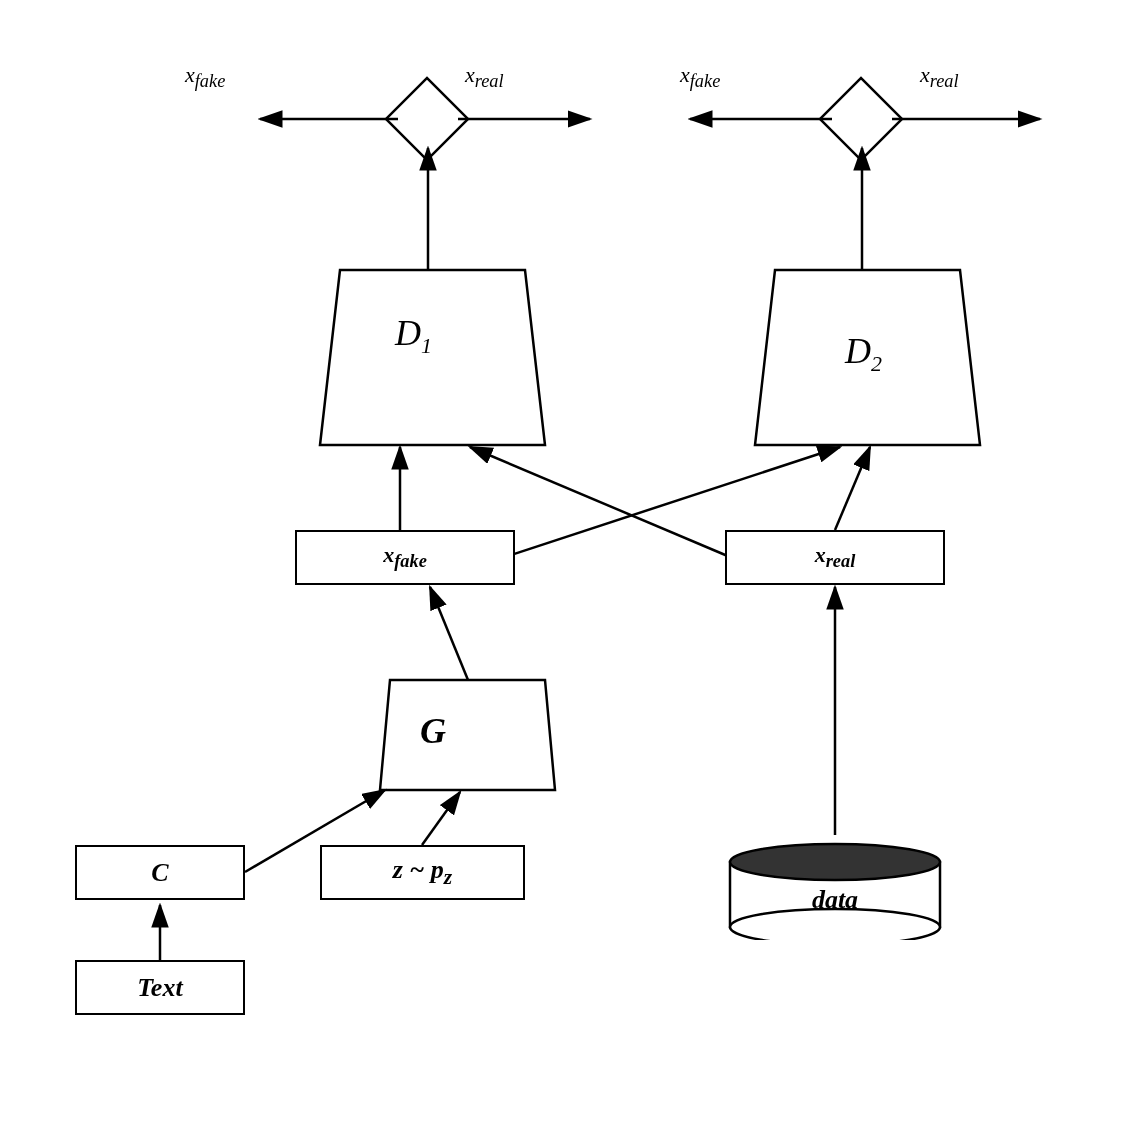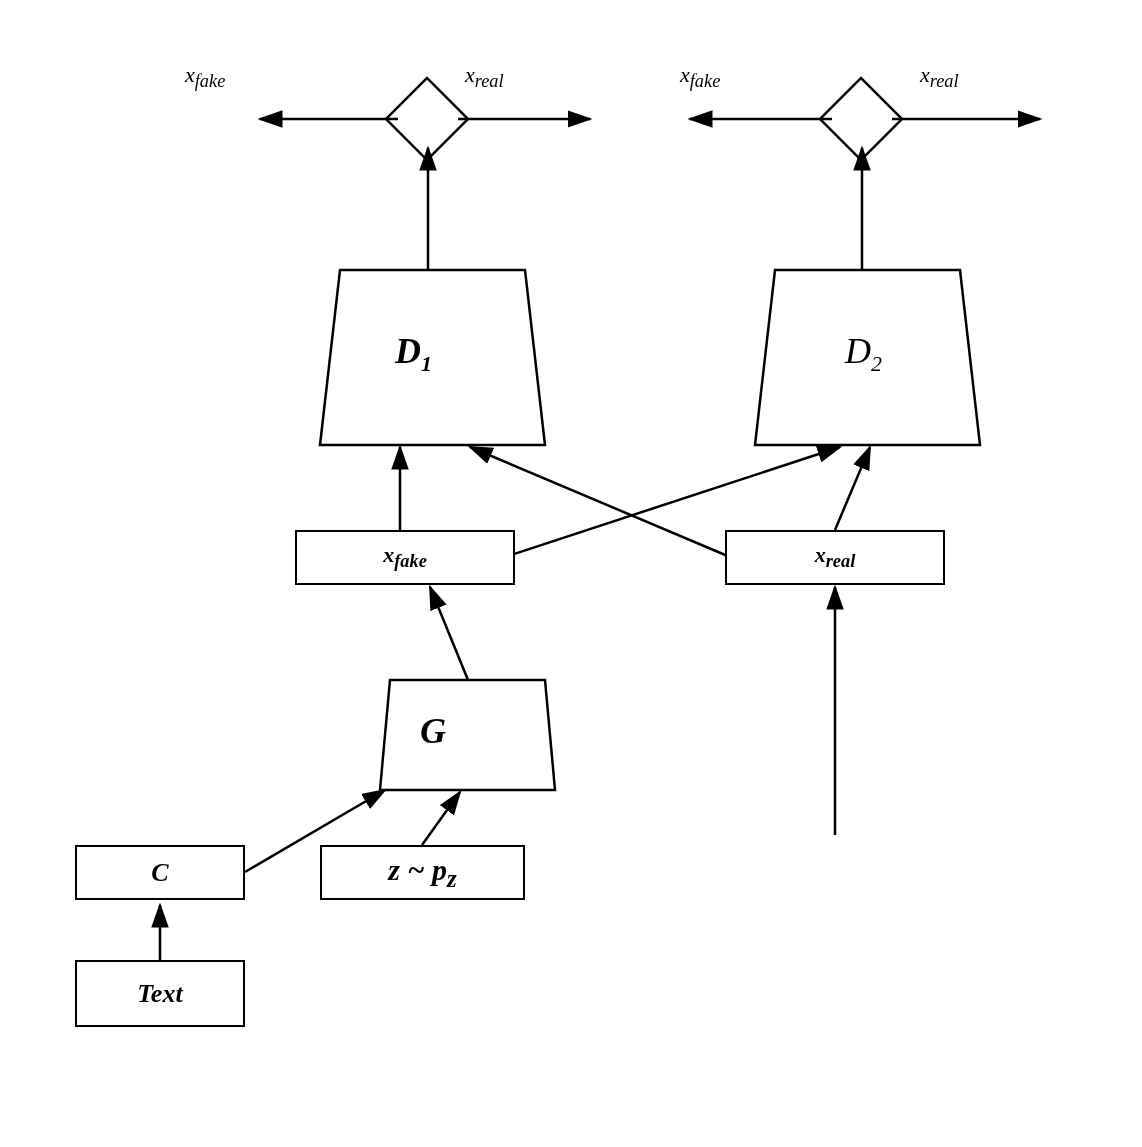--- a/index.html
+++ b/index.html
@@ -102,45 +102,45 @@
     <line x1="398" y1="119" x2="260" y2="119" stroke="black" stroke-width="2.5" marker-end="url(#arrowhead)"></line>
 
     <line x1="458" y1="119" x2="590" y2="119" stroke="black" stroke-width="2.5" marker-end="url(#arrowhead)"></line>
 
     <line x1="832" y1="119" x2="690" y2="119" stroke="black" stroke-width="2.5" marker-end="url(#arrowhead)"></line>
 
     <line x1="892" y1="119" x2="1040" y2="119" stroke="black" stroke-width="2.5" marker-end="url(#arrowhead)"></line>
 
   </svg>
 
-  <div class="node rect-node" style="left:75px; top:960px; width:170px; height:67px;">
+  <div class="node rect-node" style="left:75px; top:960px; width:170px; height:55px;">
     <span class="math-text">Text</span>
   </div>
 
   <div class="node rect-node" style="left:75px; top:845px; width:170px; height:55px;">
     <span class="math-text"><em>C</em></span>
   </div>
 
-  <div class="node rect-node" style="left:320px; top:845px; width:205px; height:55px; font-size:30px;">
+  <div class="node rect-node" style="left:320px; top:845px; width:205px; height:55px; font-size:26px;">
     <span class="math-text"><em>z</em> ~ <em>p<sub>z</sub></em></span>
   </div>
 
   <div style="position:absolute; left:420px; top:710px; font-size:36px; font-style:italic; font-weight:bold;">
     <em>G</em>
   </div>
 
   <div class="node rect-node" style="left:295px; top:530px; width:220px; height:55px; font-size:22px;">
     <span class="math-text"><em>x</em><sub style="font-style:italic">fake</sub></span>
   </div>
 
   <div class="node rect-node" style="left:725px; top:530px; width:220px; height:55px; font-size:22px;">
     <span class="math-text"><em>x</em><sub style="font-style:italic">real</sub></span>
   </div>
 
-  <div style="position:absolute; left:395px; top:330px; font-size:36px; font-style:italic; font-weight:bold;">
+  <div style="position:absolute; left:395px; top:312px; font-size:36px; font-style:italic; font-weight:normal;">
     <em>D</em><sub style="font-style:italic; font-size:22px;">1</sub>
   </div>
 
   <div style="position:absolute; left:845px; top:330px; font-size:36px; font-style:italic; font-weight:normal;">
     <em>D</em><sub style="font-style:italic; font-size:22px;">2</sub>
   </div>
 
   <div style="position:absolute; left:185px; top:62px; font-size:22px; font-style:italic;">
     <em>x</em><sub style="font-style:italic">fake</sub>
   </div>
@@ -150,14 +150,26 @@
   </div>
 
   <div style="position:absolute; left:680px; top:62px; font-size:22px; font-style:italic;">
     <em>x</em><sub style="font-style:italic">fake</sub>
   </div>
 
   <div style="position:absolute; left:920px; top:62px; font-size:22px; font-style:italic;">
     <em>x</em><sub style="font-style:italic">real</sub>
   </div>
 
+  <div style="position:absolute; left:725px; top:840px; width:220px; height:100px;">
+    <svg width="220" height="100" xmlns="http://www.w3.org/2000/svg">
+
+      <rect x="5" y="22" width="210" height="65" fill="white" stroke="black" stroke-width="2.5"></rect>
+
+      <ellipse cx="110" cy="87" rx="105" ry="18" fill="white" stroke="black" stroke-width="2.5"></ellipse>
+
+      <ellipse cx="110" cy="22" rx="105" ry="18" fill="#333" stroke="black" stroke-width="2.5"></ellipse>
+
+      <text x="110" y="68" text-anchor="middle" font-family="Times New Roman" font-style="italic" font-size="26" font-weight="bold" fill="black">data</text>
+    </svg>
+  </div>
 
 </div>
 
 </body></html>

